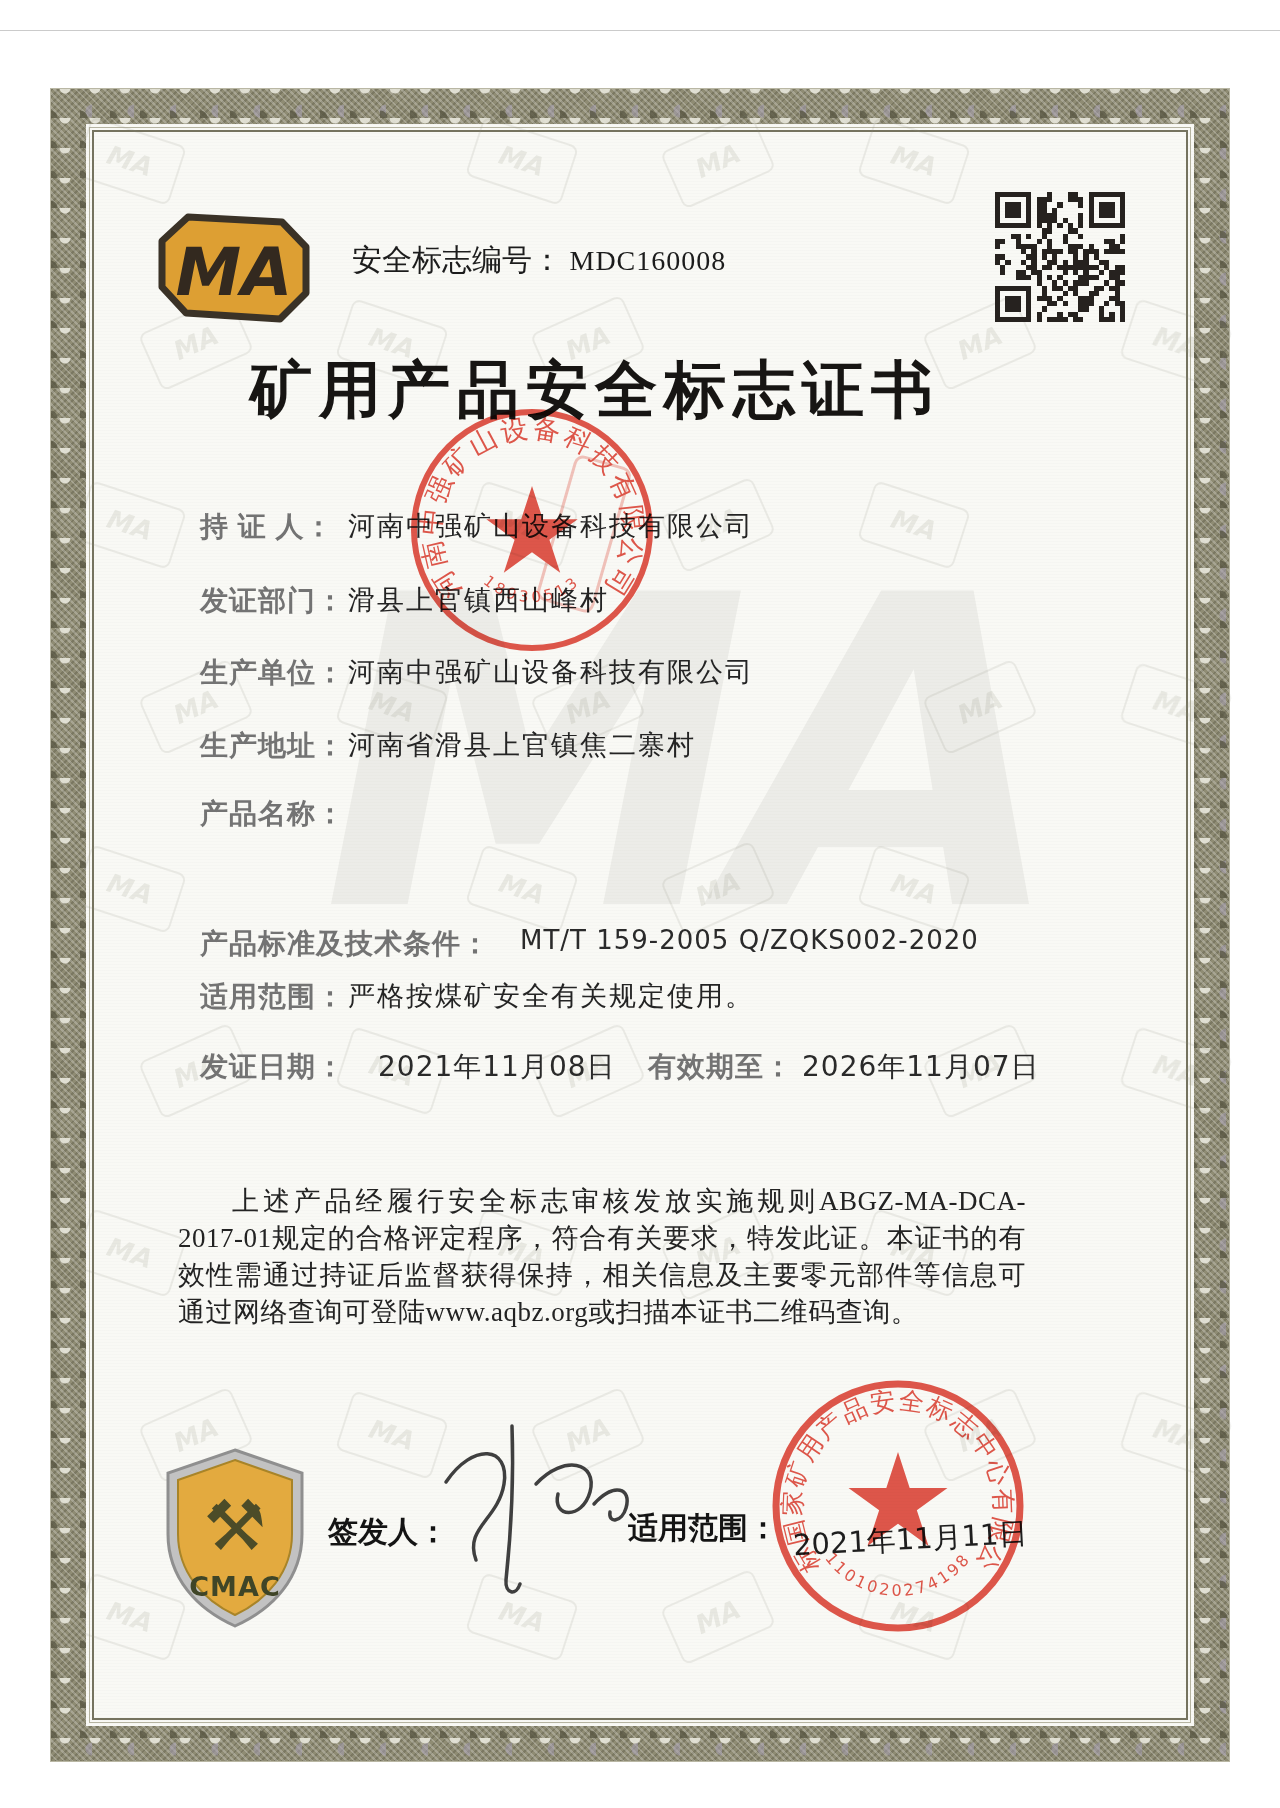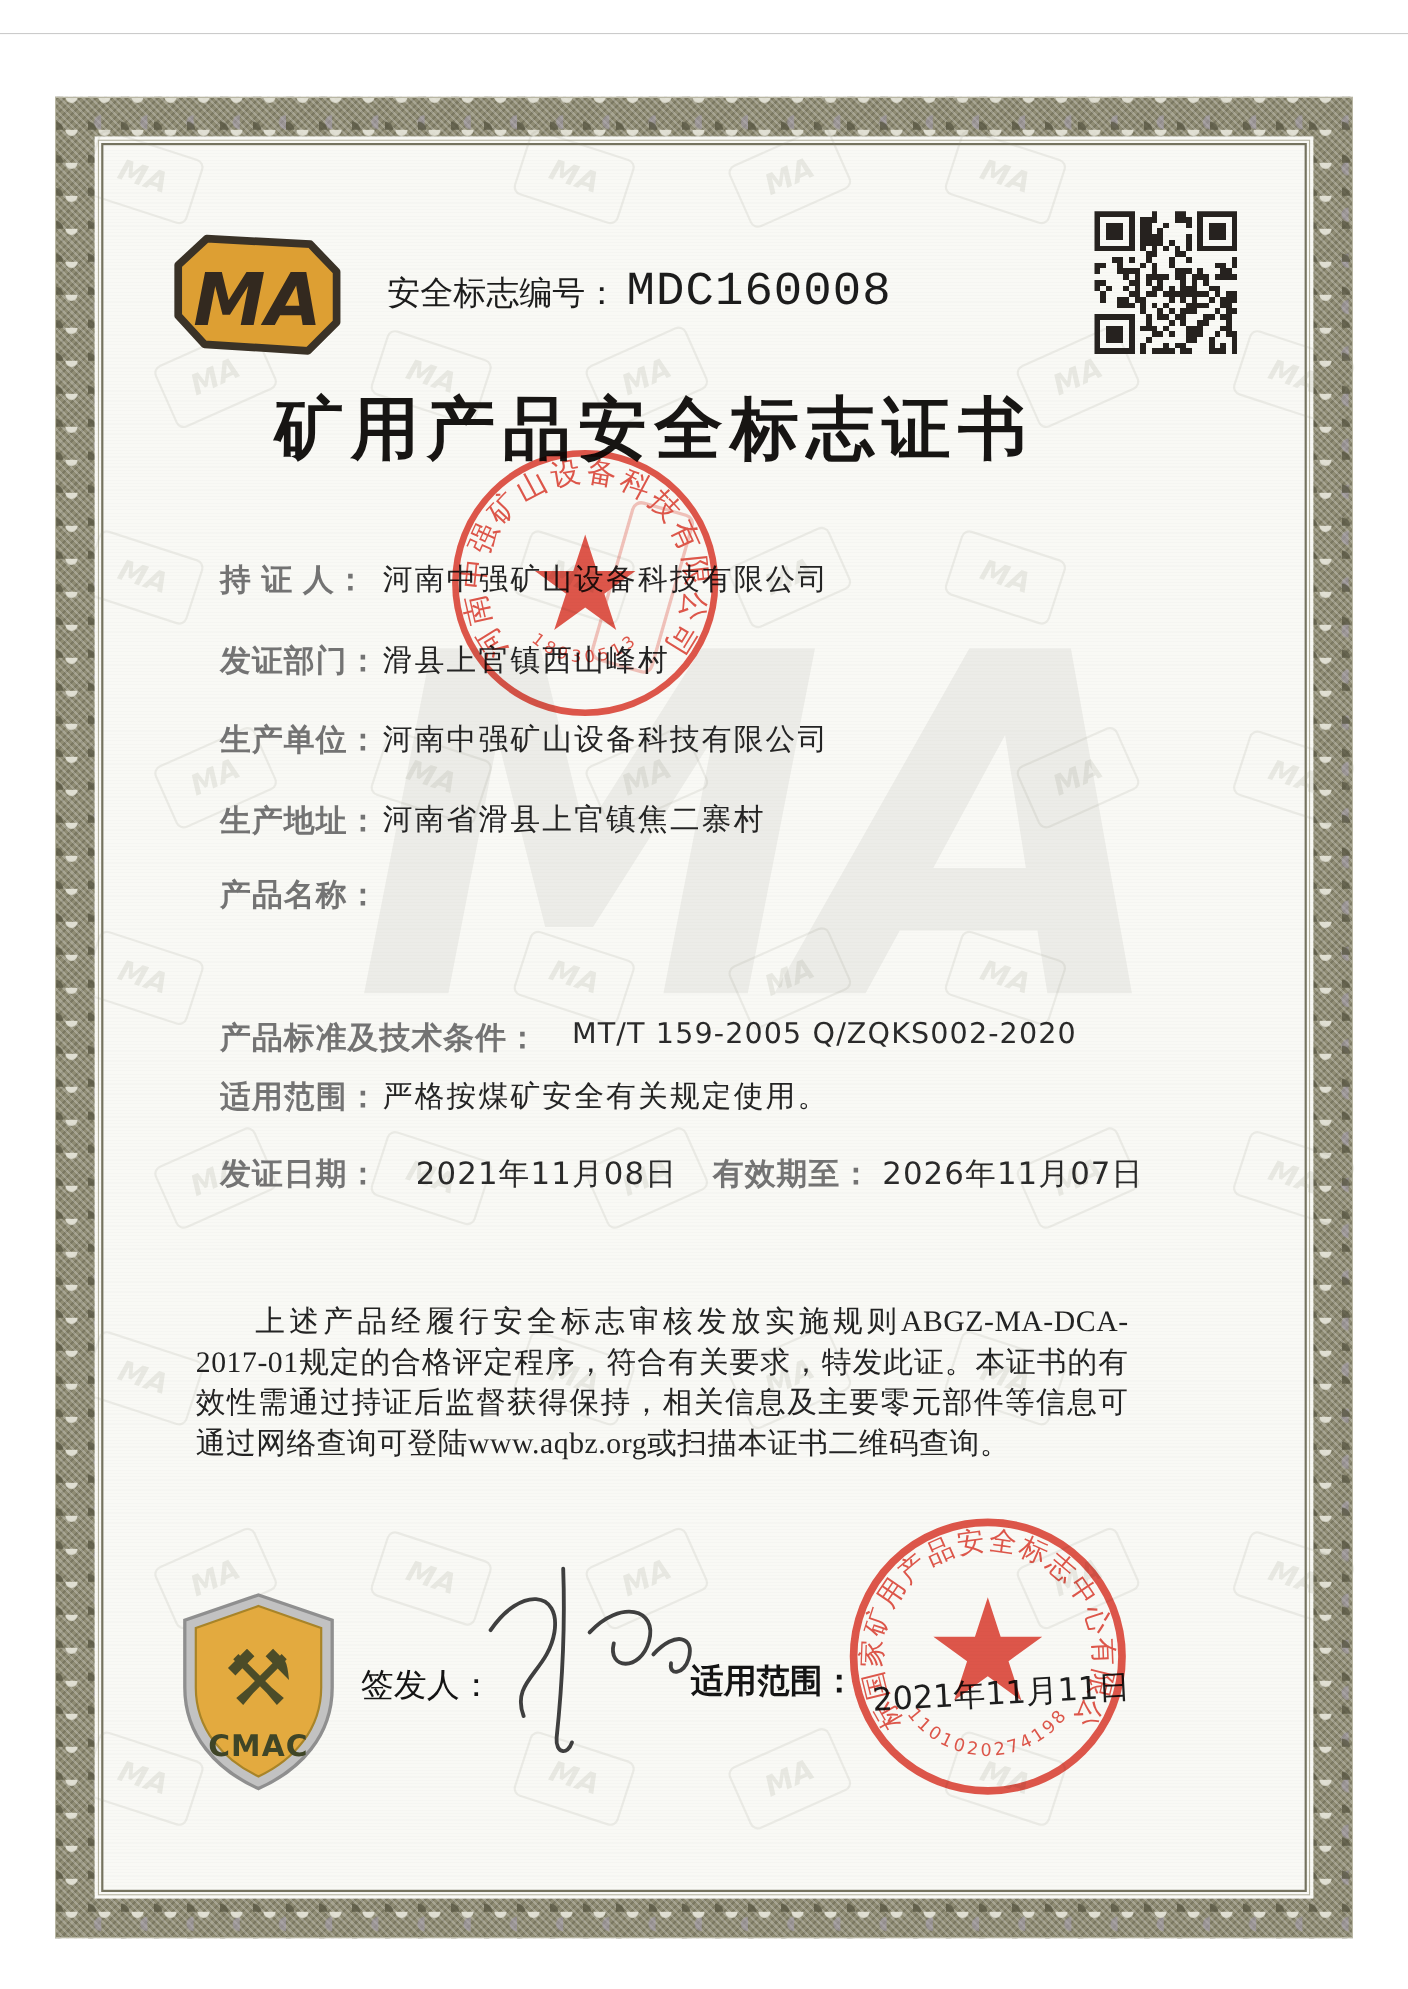--- a/index.html
+++ b/index.html
@@ -30,21 +30,21 @@
     border-radius:8px;display:flex;align-items:center;justify-content:center;
     font-family:"DejaVu Sans",sans-serif;font-weight:bold;font-style:italic;font-size:26px;
     color:rgba(145,148,130,.30);}
   .big-wm{position:absolute;left:322px;top:540px;font-family:"DejaVu Sans",sans-serif;
     font-weight:900;font-style:italic;font-size:430px;line-height:1;letter-spacing:-18px;
     color:rgba(126,130,122,.10);pointer-events:none;}
 
   
   .ma-logo{position:absolute;left:158px;top:211px;}
   .cert-no{position:absolute;left:352px;top:240px;font-size:30px;color:#1c1c1c;white-space:nowrap;}
-  .cert-no .num{font-family:Liberation Mono, monospace;font-size:43px;letter-spacing:1px;}
+  .cert-no .num{font-family:Liberation Serif, serif;font-size:28px;letter-spacing:1px;}
   .qr{position:absolute;left:995px;top:192px;width:130px;height:130px;}
 
   .title{position:absolute;left:0;right:90px;top:348px;text-align:center;
     font-size:62px;font-weight:900;letter-spacing:7px;color:#171513;
     font-family:"Liberation Serif","DejaVu Serif",serif;}
 
   
   .row{position:absolute;left:0;width:100%;height:44px;}
   .lbl{position:absolute;left:200px;font-family:"Liberation Sans",sans-serif;
     font-weight:700;font-size:28px;color:#737373;letter-spacing:1px;white-space:nowrap;}
@@ -52,21 +52,21 @@
     font-family:"Liberation Serif",serif;}
   .val.latin{font-family:"DejaVu Sans",sans-serif;font-size:26px;letter-spacing:1px;color:#2a2a2a;}
 
   .paragraph{position:absolute;left:178px;top:1183px;width:848px;
     font-size:27px;line-height:37px;color:#232323;text-indent:2em;letter-spacing:.5px;
     font-family:"Liberation Serif",serif;text-align:justify;}
 
   
   .cmac{position:absolute;left:158px;top:1446px;}
   .signer-lbl{position:absolute;left:328px;top:1512px;font-family:"Liberation Sans",sans-serif;
-    font-weight:400;font-size:30px;color:#141414;}
+    font-weight:700;font-size:30px;color:#141414;}
   .signature{position:absolute;left:418px;top:1412px;}
   .issuer-lbl{position:absolute;left:628px;top:1508px;font-family:"Liberation Sans",sans-serif;
     font-weight:700;font-size:30px;color:#141414;}
   .issuer-date{position:absolute;left:793px;top:1520px;font-size:29px;color:#1e1e1e;
     font-family:"DejaVu Sans",sans-serif;transform:rotate(-3deg);}
 
   .seal{position:absolute;mix-blend-mode:multiply;opacity:.88;}
 </style>
 </head>
 <body>

